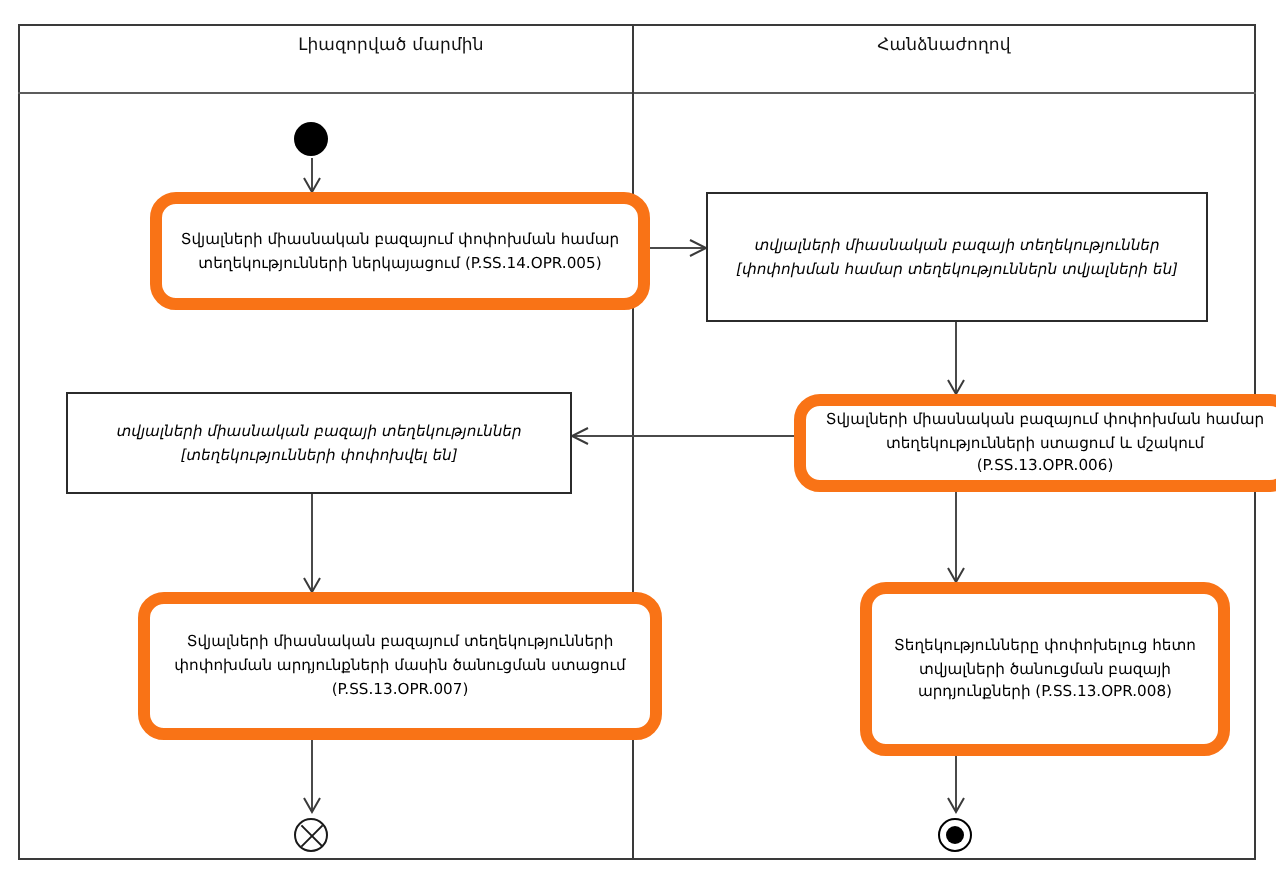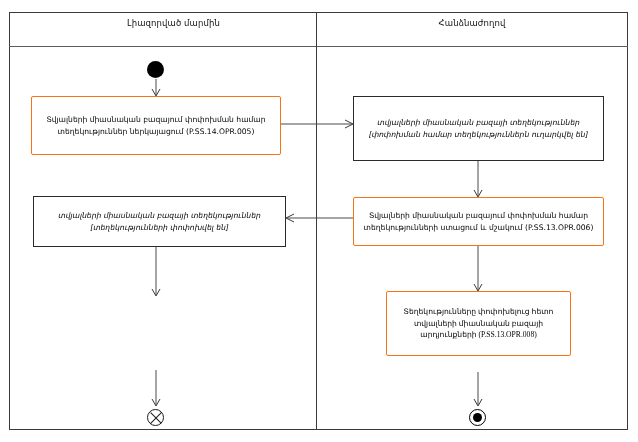--- a/index.html
+++ b/index.html
@@ -50,40 +50,41 @@
   }
   .lane-title {
     position: absolute;
     top: 18px;
     font-size: 8.5px;
     letter-spacing: .1px;
     text-align: center;
     color: #111;
     white-space: nowrap;
   }
-  .lane-title.left  { left: 2px;   width: 307px; padding-left: 18px; }
+  .lane-title.left  { left: 24px;   width: 307px; padding-left: 18px; }
   .lane-title.right { left: 316px; width: 312px; }
 
   
   .node {
     position: absolute;
     box-sizing: border-box;
     background: #ffffff;
     display: flex;
     align-items: center;
     justify-content: center;
     text-align: center;
     font-size: 7.6px;
     line-height: 1.55;
     color: #000;
     padding: 4px 8px;
   }
   .action {
-    border: 1px solid #f97316;
-    border-radius: 2px;
+    border: 6px solid #f97316;
+    border-radius: 13px;
+    margin-left: 44px;
   }
   .object {
     border: 1px solid #2b2b2b;
     border-radius: 0;
     font-style: italic;
   }
   .node span { display: block; }
 
   
   .initial-node {
@@ -217,47 +218,54 @@
   <div class="flow-final-node" style="left:147px; top:409px;">
     <span class="x1"></span>
     <span class="x2"></span>
   </div>
 
   <div class="final-node" style="left:469px; top:409px;"></div>
 
   <div class="node action" style="left:31px; top:96px; width:250px; height:59px;">
     <div>
       <span>Տվյալների միասնական բազայում փոփոխման համար</span>
-      <span>տեղեկություններ ներկայացում (P.SS.14.OPR.005)</span>
+      <span>տեղեկությունների ներկայացում (P.SS.14.OPR.005)</span>
     </div>
   </div>
 
   <div class="node object" style="left:353px; top:96px; width:251px; height:65px;">
     <div>
       <span>տվյալների միասնական բազայի տեղեկություններ</span>
-      <span>[փոփոխման համար տեղեկություններն ուղարկվել են]</span>
+      <span>[փոփոխման համար տեղեկություններն տվյալների են]</span>
     </div>
   </div>
 
   <div class="node action" style="left:353px; top:197px; width:251px; height:49px;">
     <div>
       <span>Տվյալների միասնական բազայում փոփոխման համար</span>
       <span>տեղեկությունների ստացում և մշակում (P.SS.13.OPR.006)</span>
     </div>
   </div>
 
   <div class="node object" style="left:33px; top:196px; width:253px; height:51px;">
     <div>
       <span>տվյալների միասնական բազայի տեղեկություններ</span>
       <span>[տեղեկությունների փոփոխվել են]</span>
     </div>
   </div>
 
-
-  <div class="node action" style="left:386px; top:291px; width:185px; height:65px;font-family:Liberation Serif, serif;">
+  <div class="node action" style="left:25px; top:296px; width:262px; height:74px;">
+    <div>
+      <span>Տվյալների միասնական բազայում տեղեկությունների</span>
+      <span>փոփոխման արդյունքների մասին ծանուցման ստացում</span>
+      <span>(P.SS.13.OPR.007)</span>
+    </div>
+  </div>
+
+  <div class="node action" style="left:386px; top:291px; width:185px; height:87px;">
     <div>
       <span>Տեղեկությունները փոփոխելուց հետո</span>
-      <span>տվյալների միասնական բազայի</span>
+      <span>տվյալների ծանուցման բազայի</span>
       <span>արդյունքների (P.SS.13.OPR.008)</span>
     </div>
   </div>
 
 </div>
 
 </body></html>

